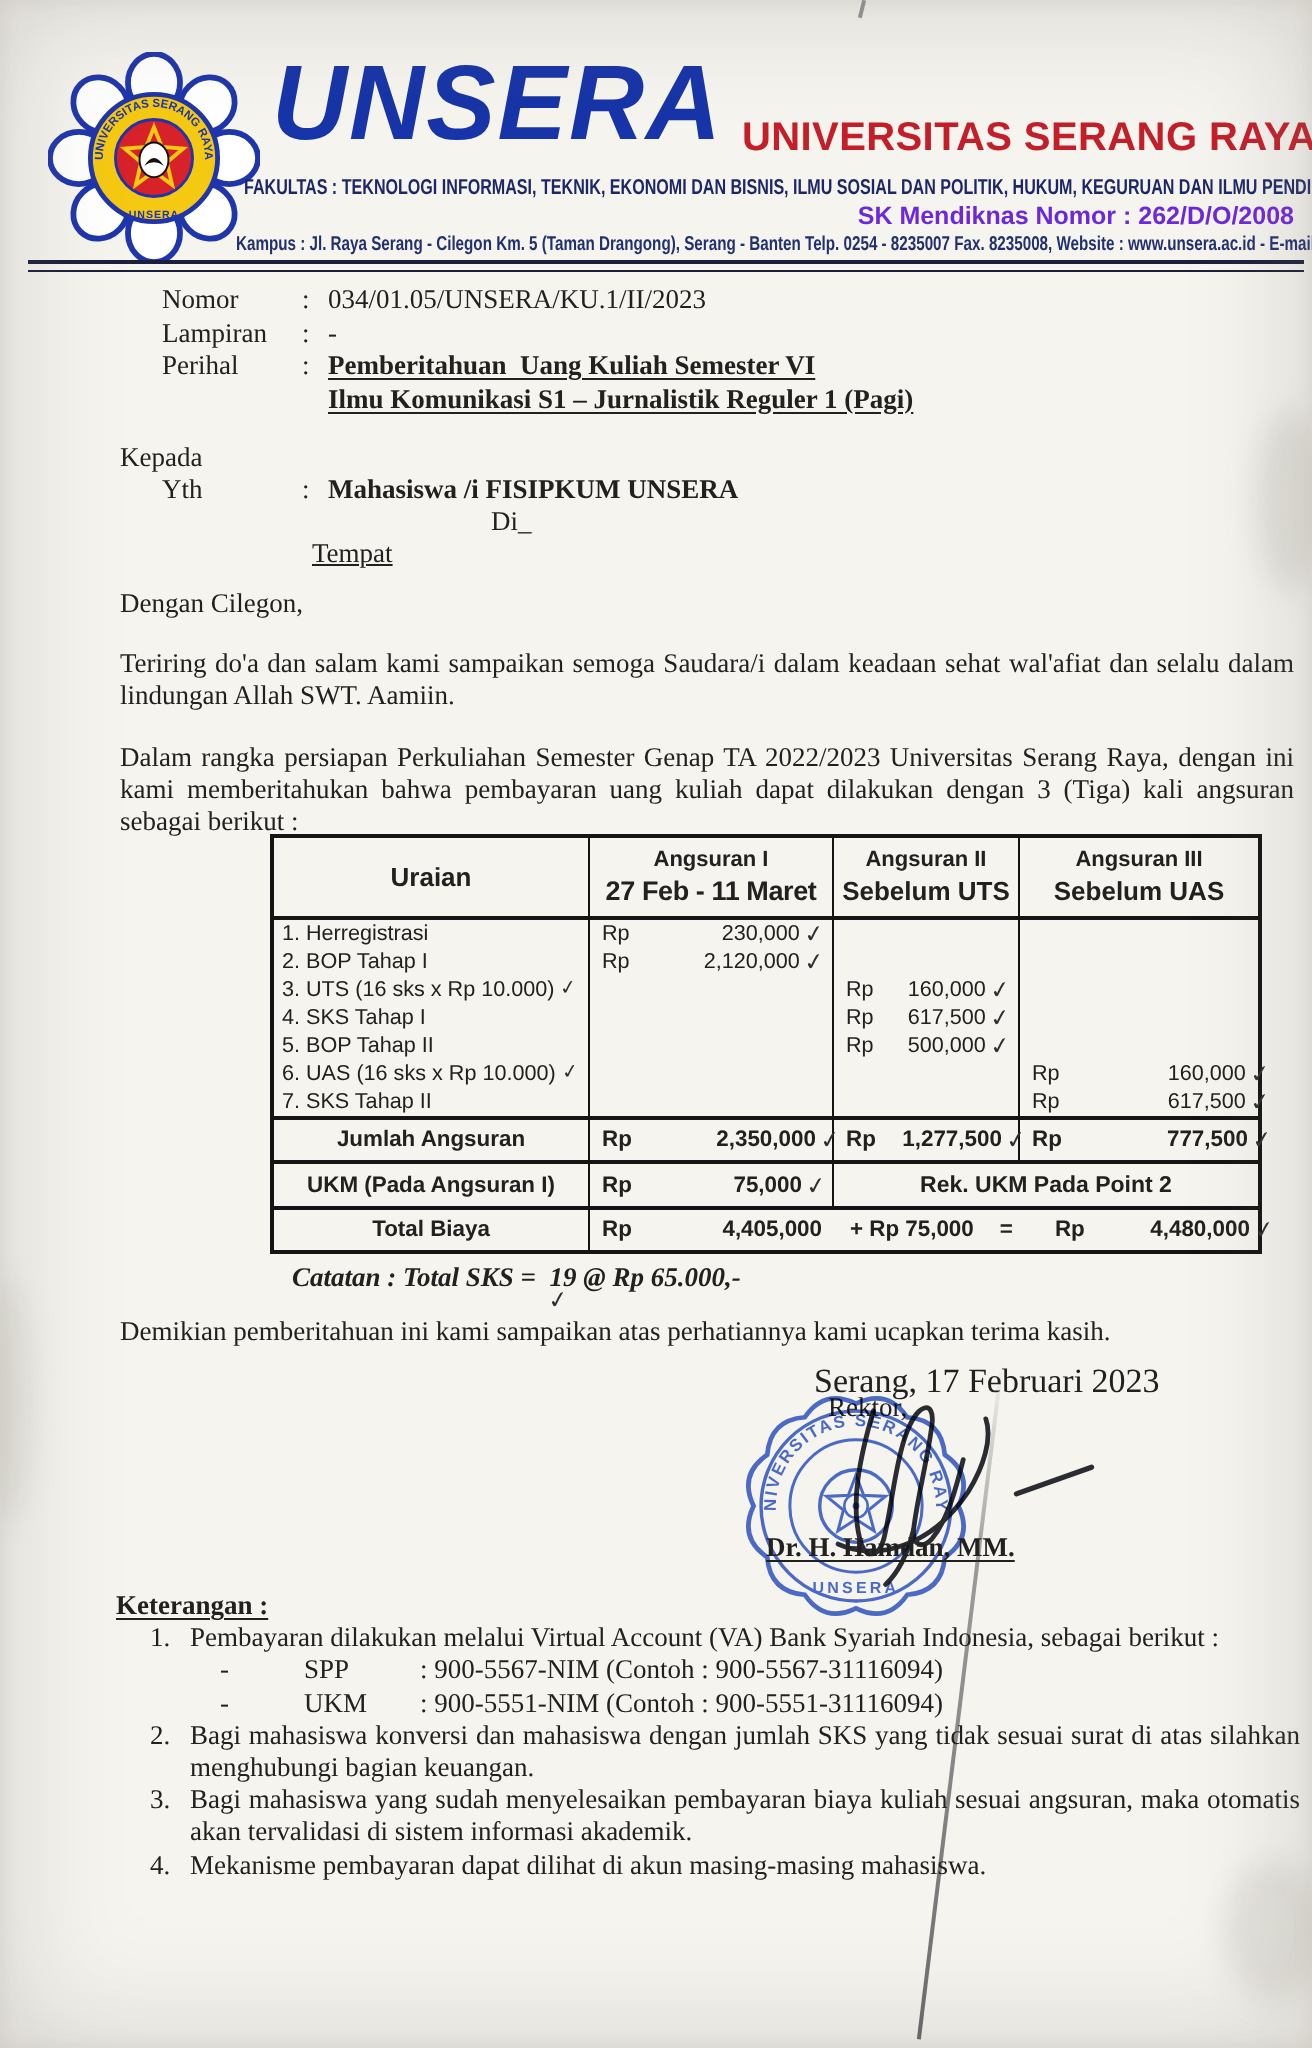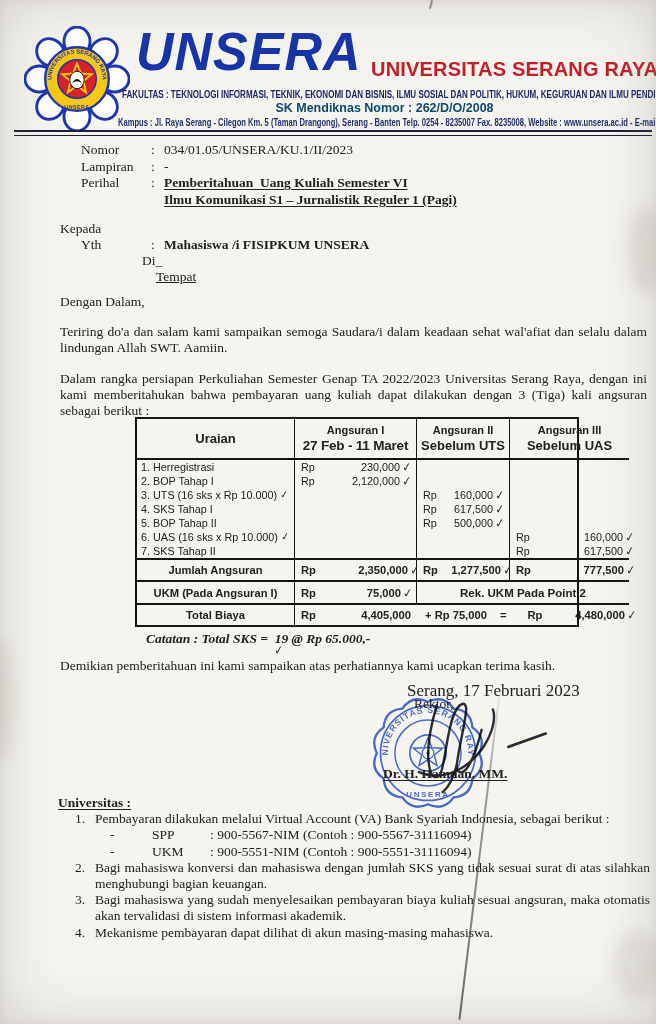--- a/index.html
+++ b/index.html
@@ -33,53 +33,53 @@
     font-size:20px; font-weight:bold; color:#c41e28; letter-spacing:.2px;
     white-space:nowrap;
   }
   .faculty {
     left:122px; top:88px;
     font-family:"Liberation Sans","DejaVu Sans",sans-serif;
     font-size:10.8px; font-weight:bold; color:#1e2766;
     white-space:nowrap; transform:scaleX(.745); transform-origin:left top;
   }
   .skline {
-    left:122px; top:101px; width:525px; text-align:center;
-    font-family:"Liberation Sans","DejaVu Sans",sans-serif;
-    font-size:12.5px; font-weight:bold; color:#0c4a6e;
+    left:122px; top:101px; width:525px; text-align:right;
+    font-family:"Liberation Sans","DejaVu Sans",sans-serif;
+    font-size:12.5px; font-weight:bold; color:#6d28d9;
   }
   .addr {
     left:118px; top:117px;
     font-family:"Liberation Sans","DejaVu Sans",sans-serif;
     font-size:10px; font-weight:600; color:#23306e;
     white-space:nowrap; transform:scaleX(.76); transform-origin:left top;
   }
   .rule { left:14px; top:130px; width:638px; height:6px;
     border-top:2.6px solid #1b1e3c; border-bottom:1.3px solid #1b1e3c; }
 
   
   .meta { left:60px; top:142px; width:580px; font-size:13.5px; line-height:16.5px; }
   .mrow { display:flex;margin-left:21px; }
   .mlabel { width:70px; }
   .mcolon { width:13px; }
   .mval { flex:1; }
   .b-u { font-weight:bold; text-decoration:underline; text-underline-offset:2px; }
   .pre { white-space:pre-wrap; }
 
   .recipient { left:60px; top:221px; font-size:13.5px; line-height:16px; }
-  .di   { margin-left:82px; }
+  .di   { margin-left:82px;text-align:center; }
   .tempat { margin-left:96px;text-decoration:underline; }
 
   
   .bodytext { left:60px; top:294px; width:587px; font-size:13.5px; line-height:16.2px; }
   .bodytext .para { text-align:justify; margin-top:14px; }
 
   
   .tbl {
-    left:135px; top:417px; width:444px;
+    left:135px; top:417px; width:496px;
     display:grid;
     grid-template-columns:158px 122px 93px 119px;
     grid-template-rows:41px repeat(7,14px) 22px 23px 22px;
     border:2px solid #141414;
     font-family:"Liberation Sans","DejaVu Sans",sans-serif;
     background:transparent;
   }
   .c { border-right:1.6px solid #141414; display:flex; align-items:center; overflow:visible; }
   .noR { border-right:none; }
   .th { border-bottom:2px solid #141414; flex-direction:column; justify-content:center; text-align:center; font-weight:bold; }
@@ -206,21 +206,21 @@
     <div class="mrow">
       <span class="mlabel">Yth</span>
       <span class="mcolon">:</span>
       <span class="mval" style="font-weight:bold">Mahasiswa /i FISIPKUM UNSERA</span>
     </div>
     <div class="di">Di_</div>
     <div class="tempat">Tempat</div>
   </div>
 
   <div class="abs bodytext">
-    <div>Dengan Dalam,</div>
+    <div>Dengan Cilegon,</div>
     <div class="para">Teriring do'a dan salam kami sampaikan semoga Saudara/i dalam keadaan sehat wal'afiat dan selalu dalam lindungan Allah SWT. Aamiin.</div>
     <div class="para">Dalam rangka persiapan Perkuliahan Semester Genap TA 2022/2023 Universitas Serang Raya, dengan ini kami memberitahukan bahwa pembayaran uang kuliah dapat dilakukan dengan 3 (Tiga)  kali angsuran sebagai berikut :</div>
   </div>
 
   <div class="abs tbl">
 
     <div class="c th">
       <span class="ts2">Uraian</span>
     </div>
     <div class="c th">
@@ -391,21 +391,21 @@
       <path d="M42,18 C34,42 29,64 33,82 C35,92 42,92 45,82 C50,64 52,44 58,30 C64,15 73,13 71,26 C68,44 62,64 60,78 C59,86 64,88 69,83 C77,74 82,58 86,44"></path>
       <path d="M22,84 C40,93 68,88 88,60 C96,48 101,34 98,24"></path>
       <path d="M60,78 C56,92 51,100 45,105"></path>
       <path d="M112,62 L150,50" stroke-width="2.6"></path>
     </g>
   </svg>
 
   <div class="abs sig-name">Dr. H. Hamdan, MM.</div>
 
   <div class="abs notes">
-    <div class="notes-h">Universitas :</div>
+    <div class="notes-h">Keterangan :</div>
 
     <div class="nrow">
       <span class="nnum">1.</span>
       <span class="ntext">Pembayaran dilakukan  melalui Virtual Account (VA) Bank Syariah Indonesia, sebagai berikut :</span>
     </div>
     <div class="nsub">
       <span class="ndash">-</span>
       <span class="nname">SPP</span>
       <span>: 900-5567-NIM (Contoh : 900-5567-31116094)</span>
     </div>

